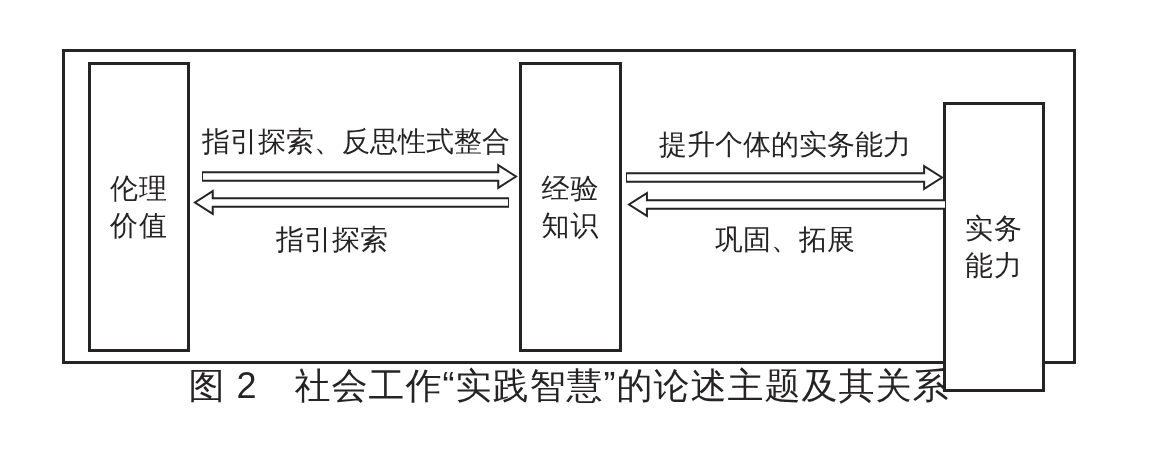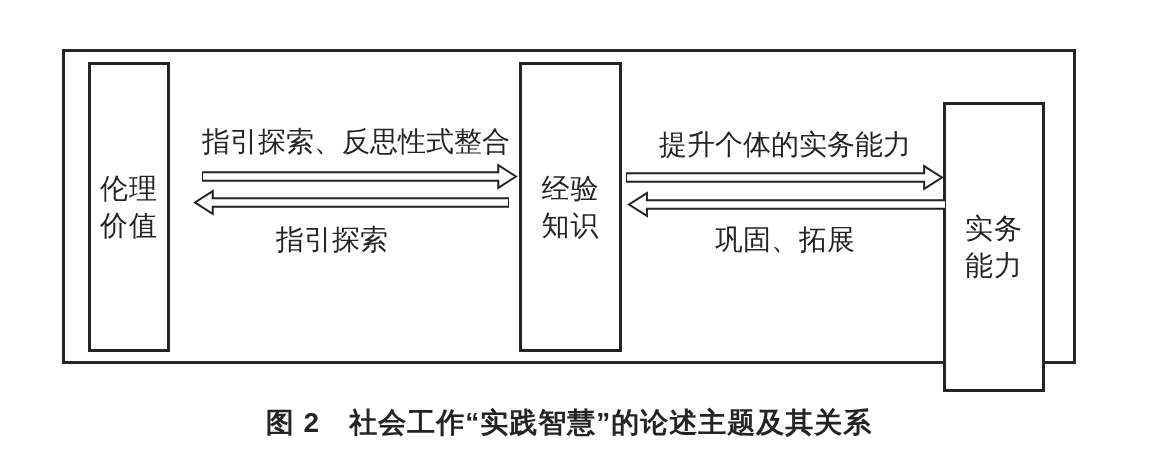--- a/index.html
+++ b/index.html
@@ -23,21 +23,21 @@
   
   .node {
     position: absolute; top: 62px; height: 290px;
     border: 3px solid var(--ink);
     background: var(--paper);
     display: flex; flex-direction: column;
     align-items: center; justify-content: center;
     font-size: 28px; line-height: 37px;
     text-align: center; letter-spacing: 1px;
   }
-  .node-ethics    { left: 88px;  width: 82px; }
+  .node-ethics    { left: 88px;  width: 102px; }
   .node-knowledge { left: 519px; width: 103px; }
   .node-practice  { left: 943px; width: 102px; margin-top: 40px; }
 
   
   .arrow { position: absolute; height: 27px; display: block; }
   .arrow-a { left: 202px; top: 163px; width: 316px; }
   .arrow-b { left: 193px; top: 189px; width: 316px; }
   .arrow-c { left: 626px; top: 164px; width: 318px; }
   .arrow-d { left: 627px; top: 191px; width: 319px; }
   .arrow polygon { fill: var(--paper); stroke: var(--ink); stroke-width: 2; }
@@ -47,22 +47,22 @@
     position: absolute; font-size: 28px; line-height: 32px;
     white-space: nowrap; color: var(--ink);
   }
   .edge-label-a { left: 202px; top: 126px; width: 316px; }
   .edge-label-b { left: 276px; top: 224px; }
   .edge-label-c { left: 626px; top: 129px; width: 318px; text-align: center; }
   .edge-label-d { left: 715px; top: 224px; }
 
   
   .caption {
-    position: absolute; left: 62px; top: 404px; width: 1014px;
-    text-align: center; font-size: 28px; font-weight: 700;
+    position: absolute; left: 62px; top: 362px; width: 1014px;
+    text-align: center; font-size: 36px; font-weight: 400;
     letter-spacing: 1px; white-space: nowrap; color: var(--ink);
   }
 </style>
 </head>
 <body>
 
 <div class="stage">
 
   <div class="frame"></div>
 

